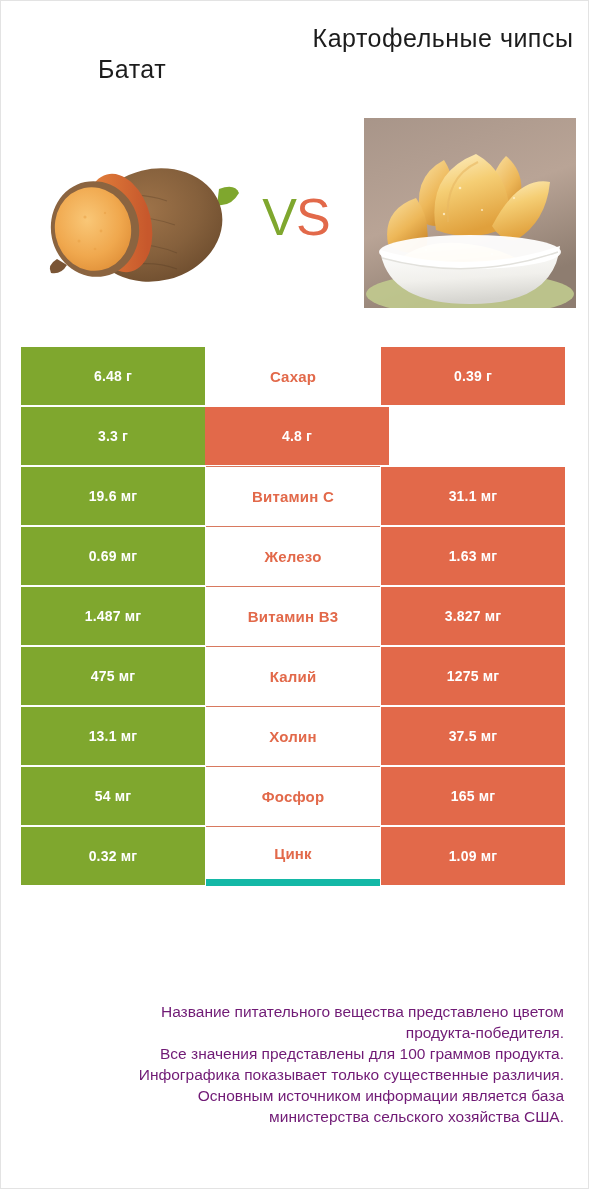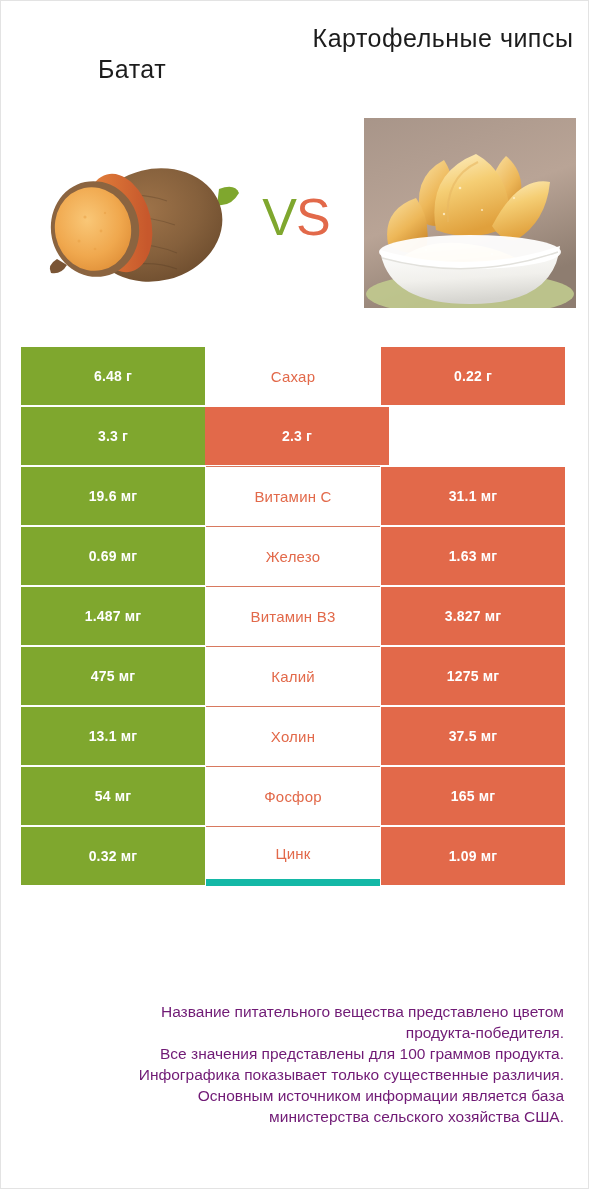--- a/index.html
+++ b/index.html
@@ -120,21 +120,21 @@
   .cell-left  { background: #7FA72E; }
   .cell-right { background: #E2694A; }
   .cell-mid {
     flex: 1;
     display: flex;
     align-items: center;
     justify-content: center;
     background: #ffffff;
     color: #E2694A;
     font-size: 15px;
-    font-weight: 400;
+    font-weight: 700;
     letter-spacing: 0.2px;
     border-top: 1px solid #D8795F;
     box-sizing: border-box;
     margin: 0 1px;
   }
   .row:first-child .cell-mid {
     border-top: none;
   }
   .row:last-child .cell-mid {
     border-bottom: 7px solid #14b8a6;
@@ -280,26 +280,26 @@
     <div class="vs">
       <span class="v">V</span><span class="s">S</span>
     </div>
   </div>
 
   <div class="table">
 
     <div class="row">
       <div class="cell-left">6.48 г</div>
       <div class="cell-mid">Сахар</div>
-      <div class="cell-right">0.22 г</div>
+      <div class="cell-right">0.39 г</div>
     </div>
 
     <div class="row">
       <div class="cell-left">3.3 г</div>
-      <div class="cell-right">2.3 г</div>
+      <div class="cell-right">4.8 г</div>
     </div>
 
     <div class="row">
       <div class="cell-left">19.6 мг</div>
       <div class="cell-mid">Витамин C</div>
       <div class="cell-right">31.1 мг</div>
     </div>
 
     <div class="row">
       <div class="cell-left">0.69 мг</div>

